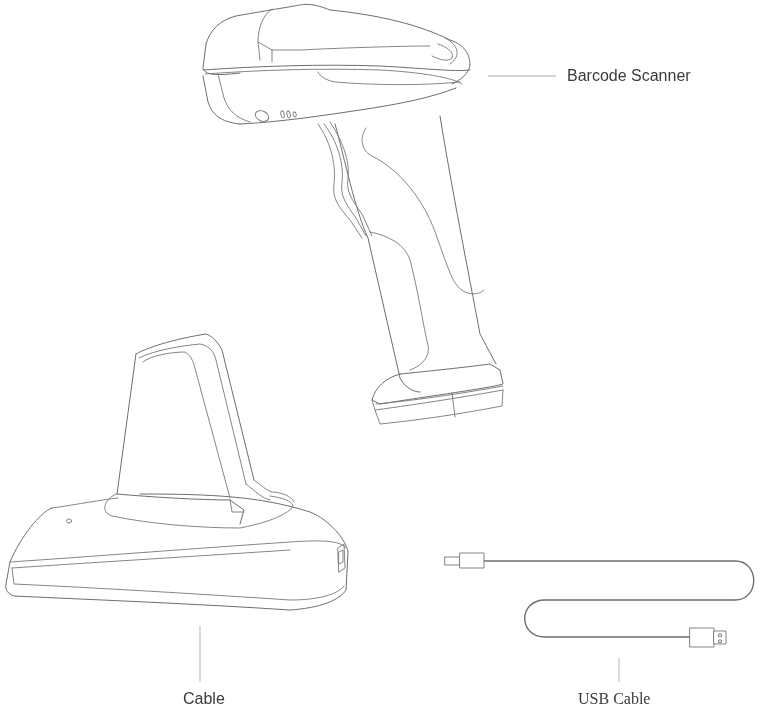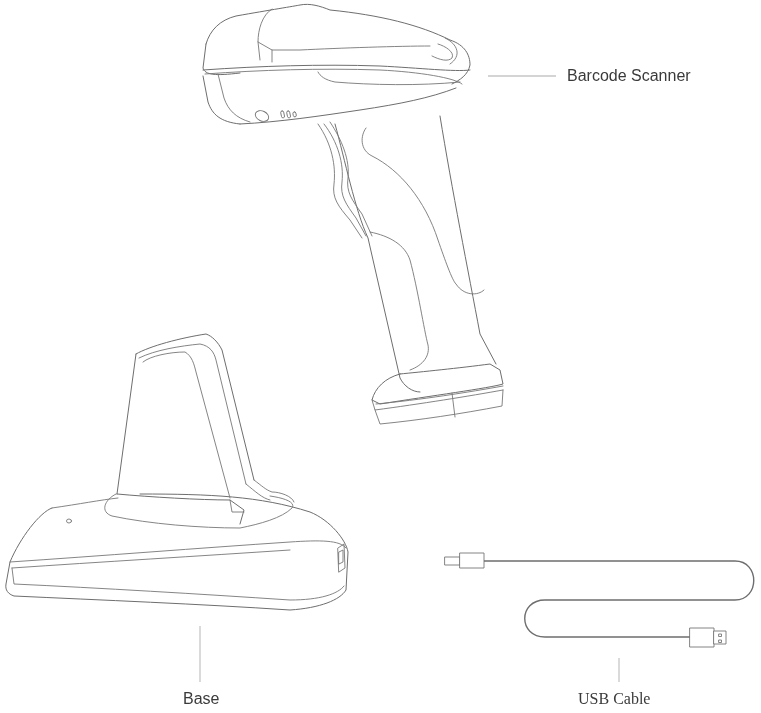--- a/index.html
+++ b/index.html
@@ -113,15 +113,15 @@
       <rect class="ln2 fillw" x="690" y="628" width="24" height="19"></rect>
       <rect class="ln2 fillw" x="714" y="631" width="12" height="13"></rect>
       <rect class="ln2" x="719" y="634" width="2.5" height="2.5"></rect>
       <rect class="ln2" x="719" y="640" width="2.5" height="2.5"></rect>
     </g>
 
     <line class="leader" x1="619" y1="658" x2="619" y2="682"></line>
   </svg>
 
   <div class="label lbl-scanner">Barcode Scanner</div>
-  <div class="label lbl-base">Base</div>
+  <div class="label lbl-base">Cable</div>
   <div class="label lbl-cable">USB Cable</div>
 </div>
 
 </body></html>

